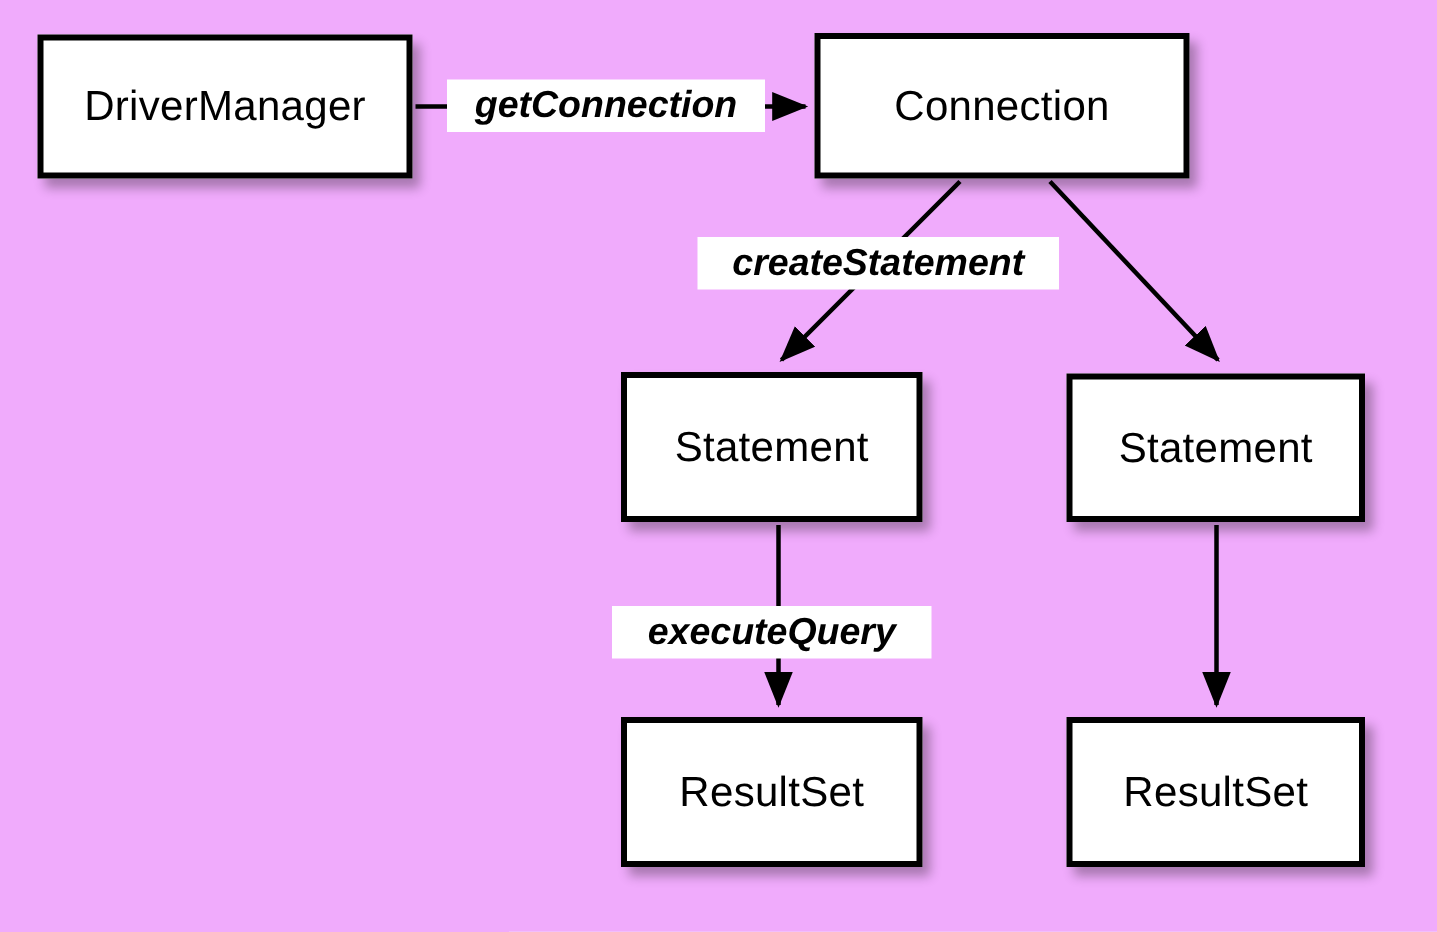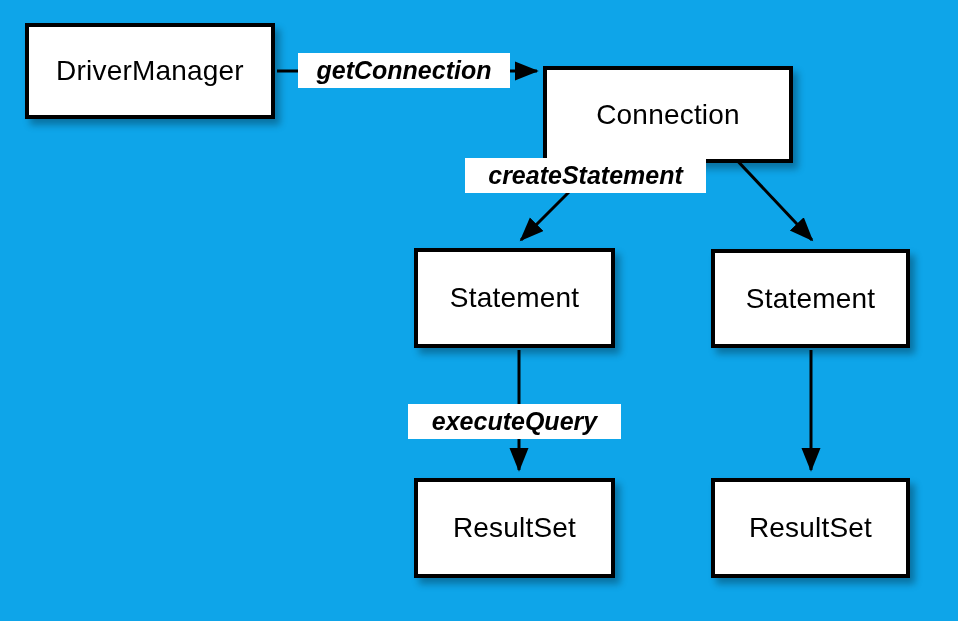--- a/index.html
+++ b/index.html
@@ -11,21 +11,21 @@
     width: 958px;
     height: 621px;
     background: #f8f8f8;
     font-family: "Liberation Sans", sans-serif;
     overflow: hidden;
   }
   #canvas {
     position: relative;
     width: 958px;
     height: 621px;
-    background: #0ea5e9;
+    background: #f0abfc;
   }
   #arrow-layer {
     position: absolute;
     left: 0;
     top: 0;
     width: 958px;
     height: 621px;
     z-index: 1;
   }
   .node {
@@ -94,21 +94,21 @@
 
     <g>
       <line x1="811" y1="350" x2="811" y2="470" stroke="#000000" stroke-width="3" marker-end="url(#arrowhead)"></line>
     </g>
   </svg>
 
   <div class="node" style="left:25px; top:23px; width:250px; height:96px;">
     <span class="node-label">DriverManager</span>
   </div>
 
-  <div class="node" style="left:543px; top:22px; width:250px; height:97px;margin-top:44px;">
+  <div class="node" style="left:543px; top:22px; width:250px; height:97px;">
     <span class="node-label">Connection</span>
   </div>
 
   <div class="node" style="left:414px; top:248px; width:201px; height:100px;">
     <span class="node-label">Statement</span>
   </div>
 
   <div class="node" style="left:711px; top:249px; width:199px; height:99px;">
     <span class="node-label">Statement</span>
   </div>

